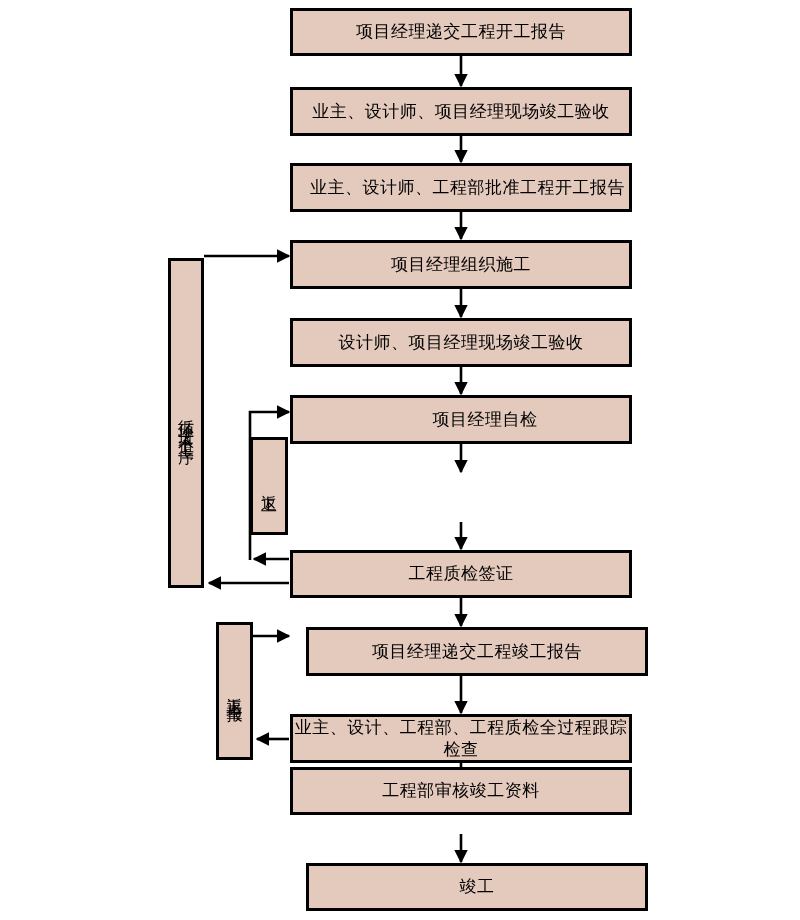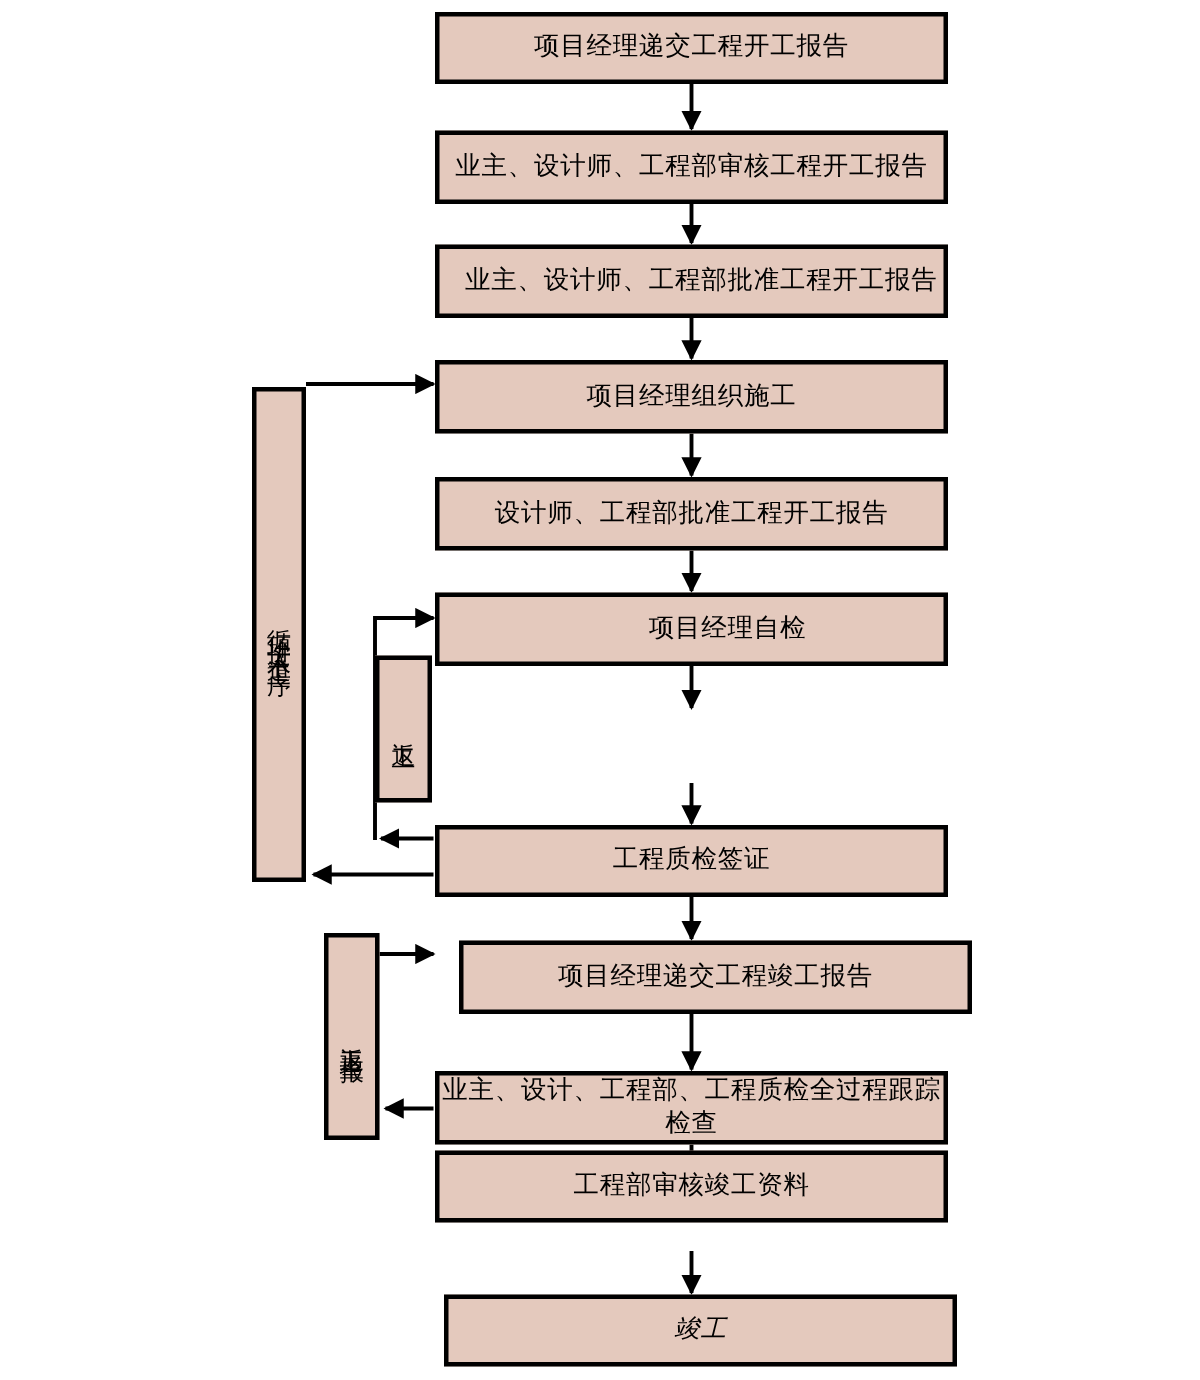--- a/index.html
+++ b/index.html
@@ -102,33 +102,33 @@
 
       <path d="M 289 739 L 257 739" marker-end="url(#ah)"></path>
     </g>
   </svg>
 
   <div class="node" style="left:290px; top:8px; width:342px; height:48px;">
     <span>项目经理递交工程开工报告</span>
   </div>
 
   <div class="node" style="left:290px; top:87px; width:342px; height:49px;">
-    <span>业主、设计师、工程部审核工程开工报告</span>
+    <span>业主、设计师、项目经理现场竣工验收</span>
   </div>
 
   <div class="node" style="left:290px; top:163px; width:342px; height:49px;padding-left:13px;">
     <span>业主、设计师、工程部批准工程开工报告</span>
   </div>
 
   <div class="node" style="left:290px; top:240px; width:342px; height:49px;">
     <span>项目经理组织施工</span>
   </div>
 
   <div class="node" style="left:290px; top:318px; width:342px; height:49px;">
-    <span>设计师、工程部批准工程开工报告</span>
+    <span>设计师、项目经理现场竣工验收</span>
   </div>
 
   <div class="node" style="left:290px; top:395px; width:342px; height:49px;padding-left:48px;">
     <span>项目经理自检</span>
   </div>
 
 
   <div class="node" style="left:290px; top:550px; width:342px; height:48px;">
     <span>工程质检签证</span>
   </div>
@@ -138,21 +138,21 @@
   </div>
 
   <div class="node" style="left:290px; top:714px; width:342px; height:49px;">
     <span>业主、设计、工程部、工程质检全过程跟踪检查</span>
   </div>
 
   <div class="node" style="left:290px; top:767px; width:342px; height:48px;">
     <span>工程部审核竣工资料</span>
   </div>
 
-  <div class="node" style="left:296px; top:863px; width:342px; height:48px;font-style:italic;">
+  <div class="node" style="left:306px; top:863px; width:342px; height:48px;">
     <span>竣工</span>
   </div>
 
   <div class="node vertical" style="left:168px; top:258px; width:36px; height:330px;">
     <span>循环进入下道工序</span>
   </div>
 
   <div class="node vertical" style="left:250px; top:437px; width:38px; height:98px;">
     <span>返工</span>
   </div>

